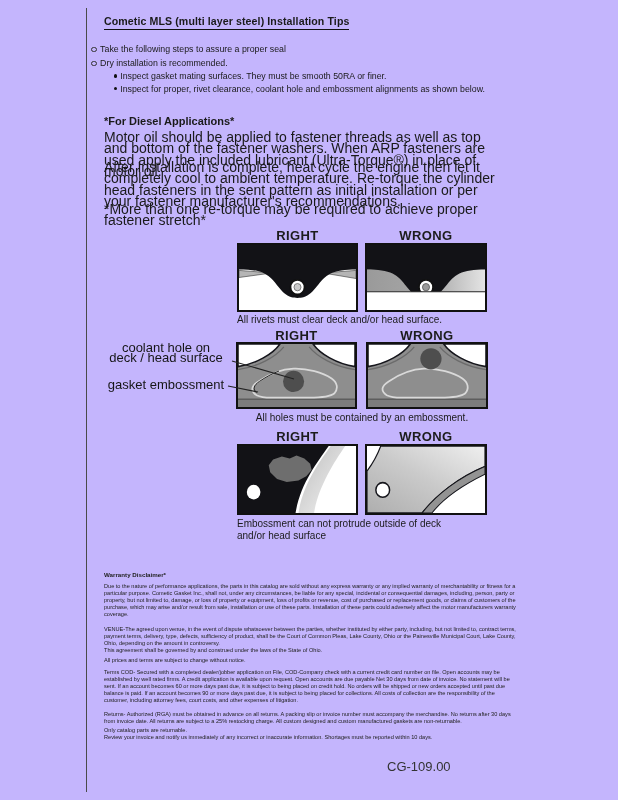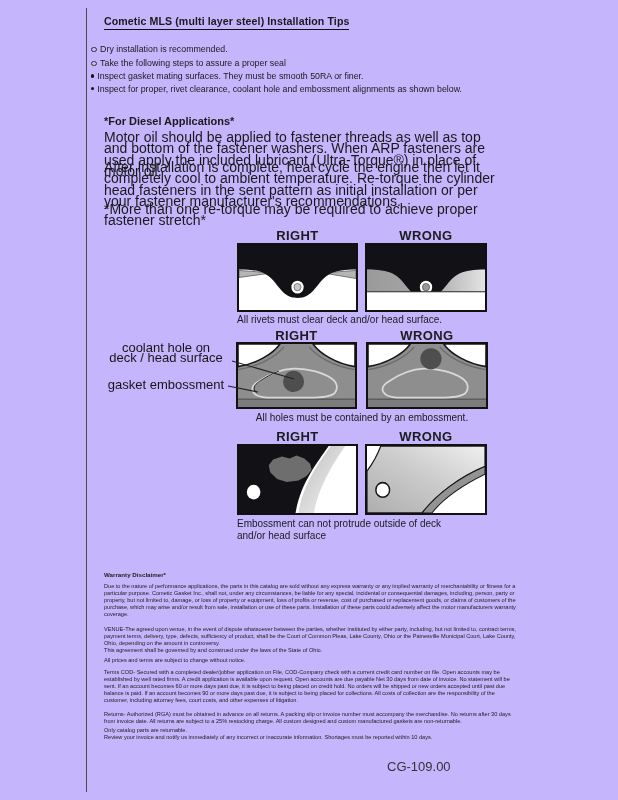--- a/index.html
+++ b/index.html
@@ -10,21 +10,21 @@
   .abs{position:absolute;}
   .edge-line{position:absolute;left:86px;top:8px;width:1px;height:784px;background:#4a4a4a;}
   .title{
     position:absolute;left:104px;top:15px;margin:0;
     font-size:10.6px;font-weight:bold;letter-spacing:.1px;
     border-bottom:1.3px solid #111;padding-bottom:1.5px;display:inline-block;
   }
   .bullets{position:absolute;left:91px;top:42px;font-size:8.8px;}
   .b-row{display:flex;align-items:flex-start;line-height:14.2px;}
   .b-row .b-circ{flex:0 0 auto;width:3.6px;height:3.6px;border:.9px solid #333;border-radius:50%;margin:4.6px 3.5px 0 0;}
-  .sb-row{display:flex;align-items:flex-start;line-height:12.4px;}
+  .sb-row{display:flex;align-items:flex-start;line-height:12.4px;margin-left:23px;}
   .sb-row .b-dot{flex:0 0 auto;width:3.2px;height:3.2px;background:#111;border-radius:50%;margin:4px 3px 0 0;}
   .h2{position:absolute;left:104px;top:115px;margin:0;font-size:11px;font-weight:bold;}
   .body-p{position:absolute;left:104px;width:402px;font-size:14px;line-height:11.4px;}
   .rw-label{position:absolute;font-size:13px;font-weight:600;letter-spacing:.4px;text-align:center;color:#1c1c1c;}
   .dbox{position:absolute;border:2px solid #111;box-sizing:border-box;background:#fff;}
   .dbox svg{display:block;width:100%;height:100%;}
   .cap{position:absolute;font-size:10px;font-weight:500;color:#1b1b1b;}
   .side-label{position:absolute;left:100px;width:132px;text-align:center;font-size:13px;line-height:10.2px;color:#161616;}
   .fine{position:absolute;left:104px;width:412px;font-size:5.6px;line-height:7.05px;color:#222;}
   .fine-h{font-size:6.2px;font-weight:bold;}
@@ -35,25 +35,25 @@
 
 <div class="page">
 
   <div class="edge-line"></div>
 
   <h1 class="title">Cometic MLS (multi layer steel) Installation Tips</h1>
 
   <div class="bullets">
     <div class="b-row">
       <span class="b-circ"></span>
-      <span>Dry installation is recommended.</span>
+      <span>Take the following steps to assure a proper seal</span>
     </div>
     <div class="b-row">
       <span class="b-circ"></span>
-      <span>Take the following steps to assure a proper seal</span>
+      <span>Dry installation is recommended.</span>
     </div>
     <div class="sb-row">
       <span class="b-dot"></span>
       <span>Inspect gasket mating surfaces.  They must be smooth 50RA or finer.</span>
     </div>
     <div class="sb-row">
       <span class="b-dot"></span>
       <span>Inspect for proper, rivet clearance, coolant hole and embossment alignments as shown below.</span>
     </div>
   </div>

